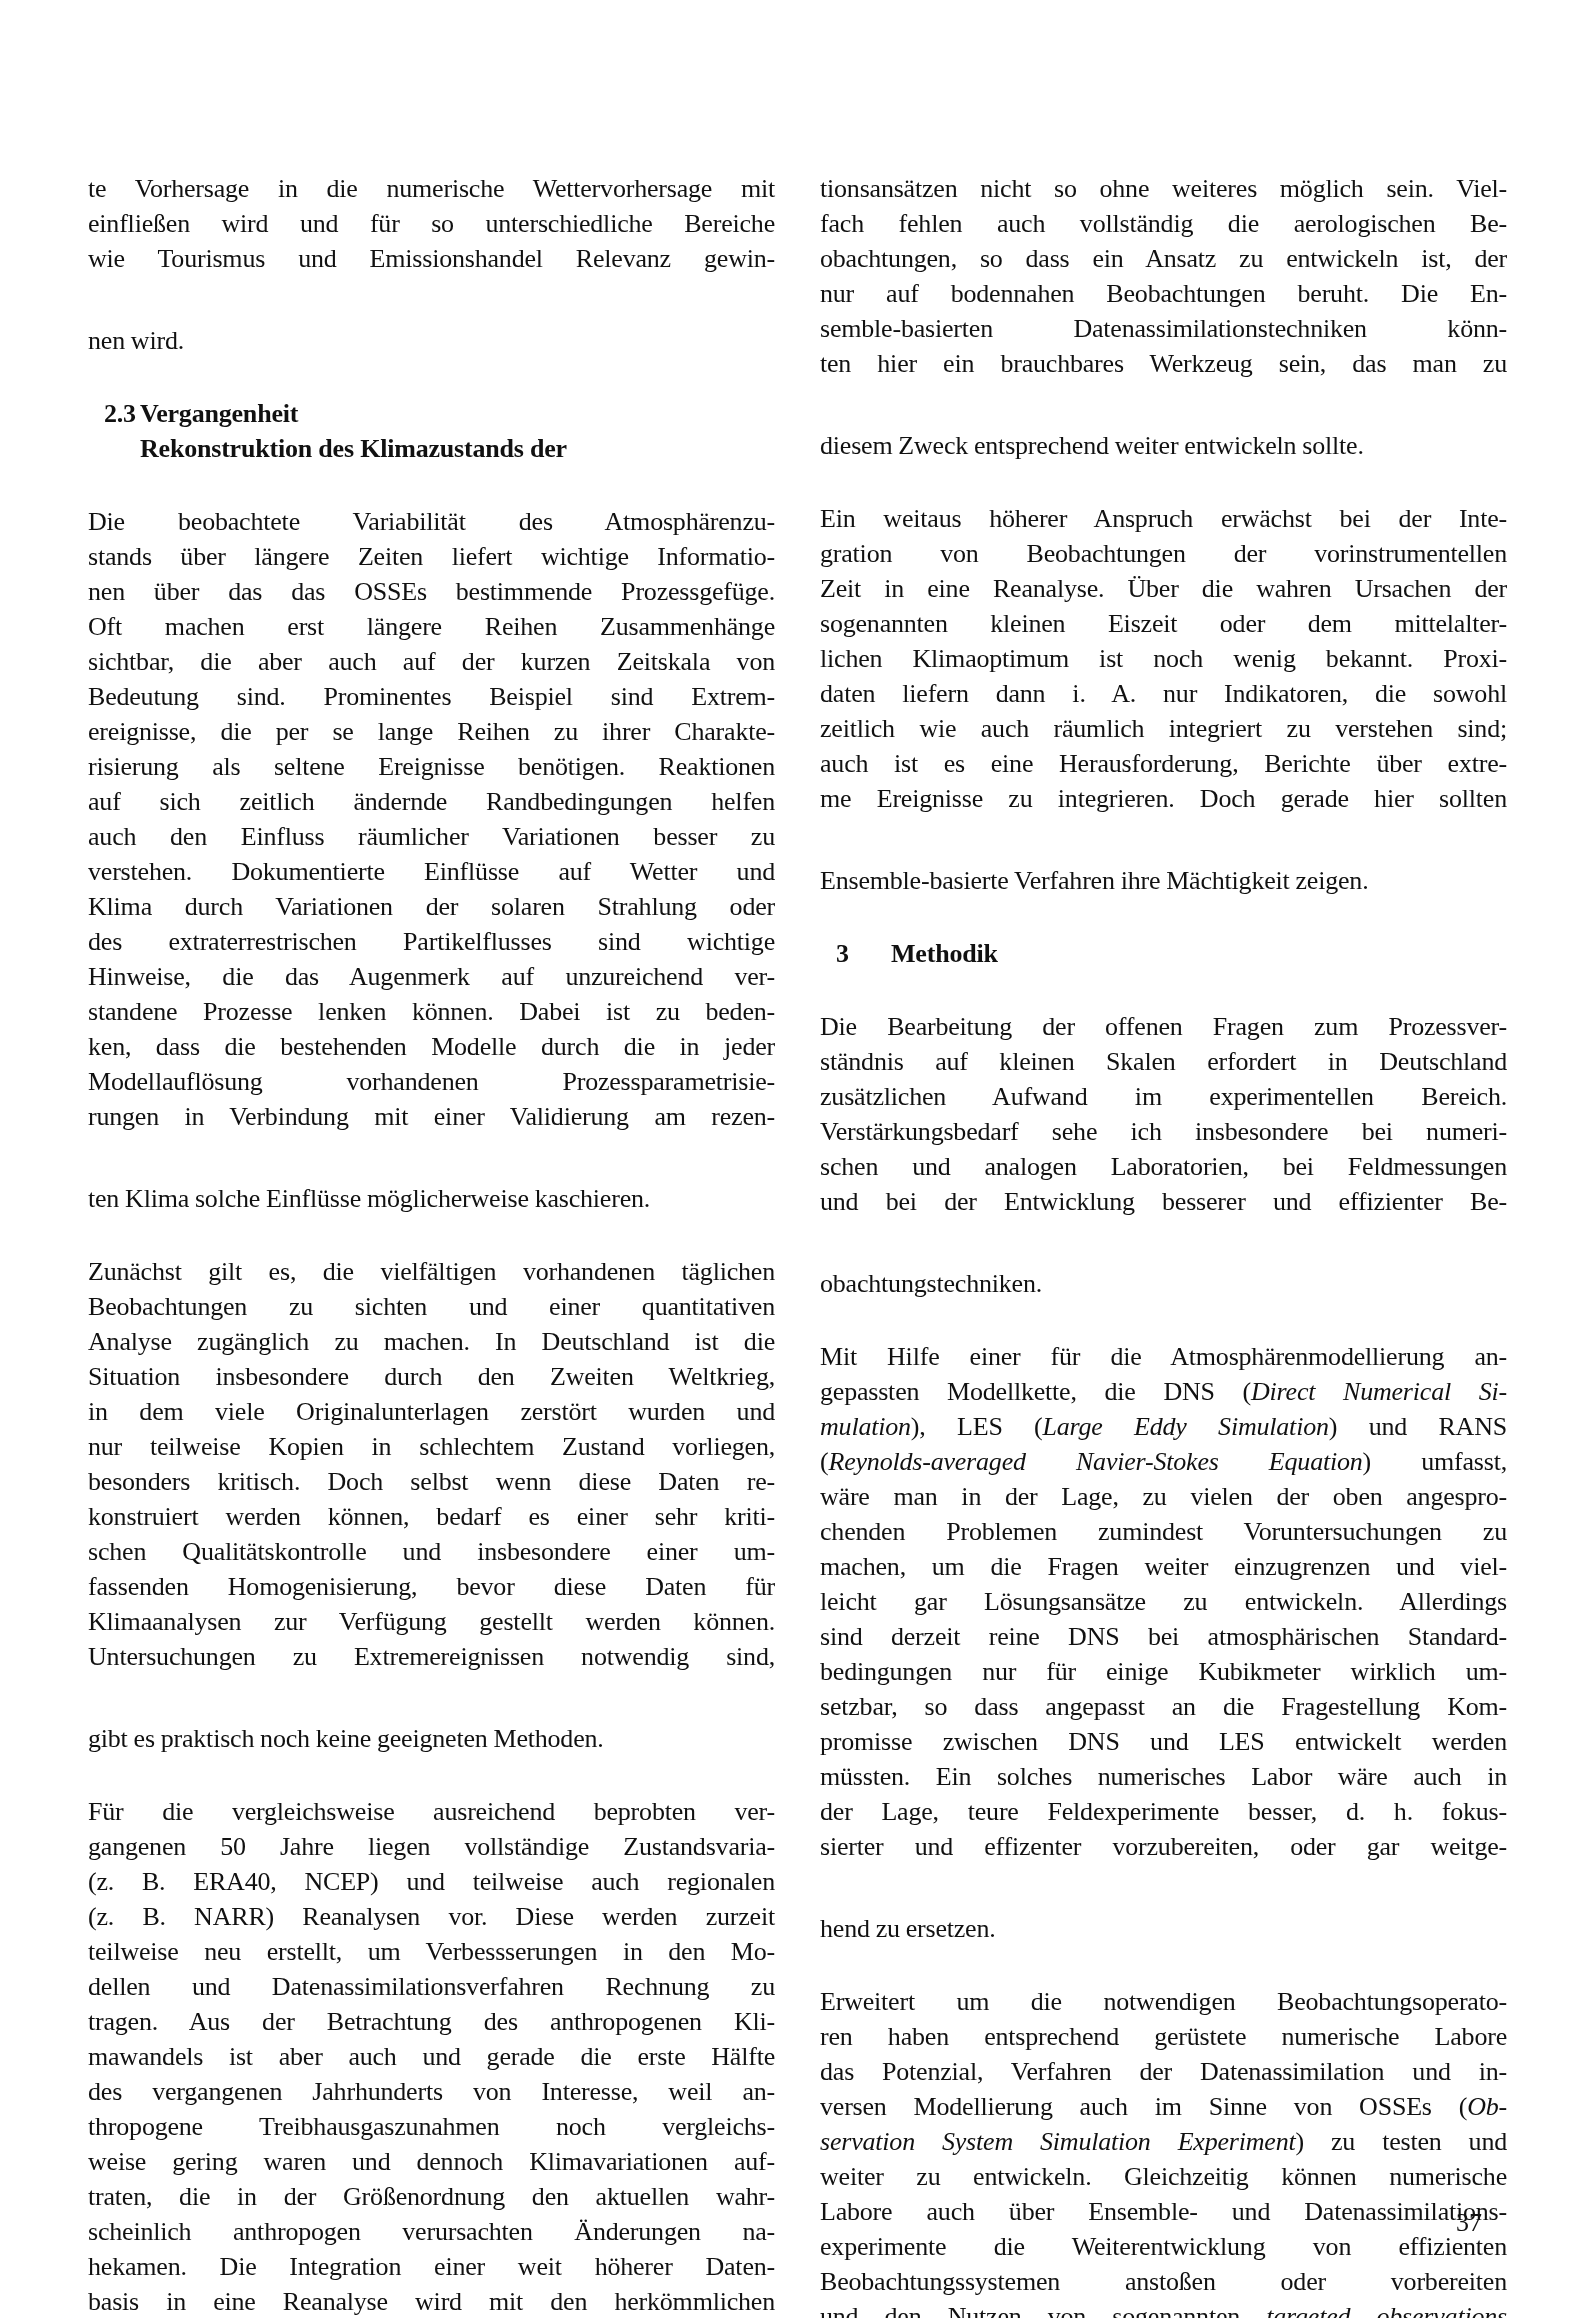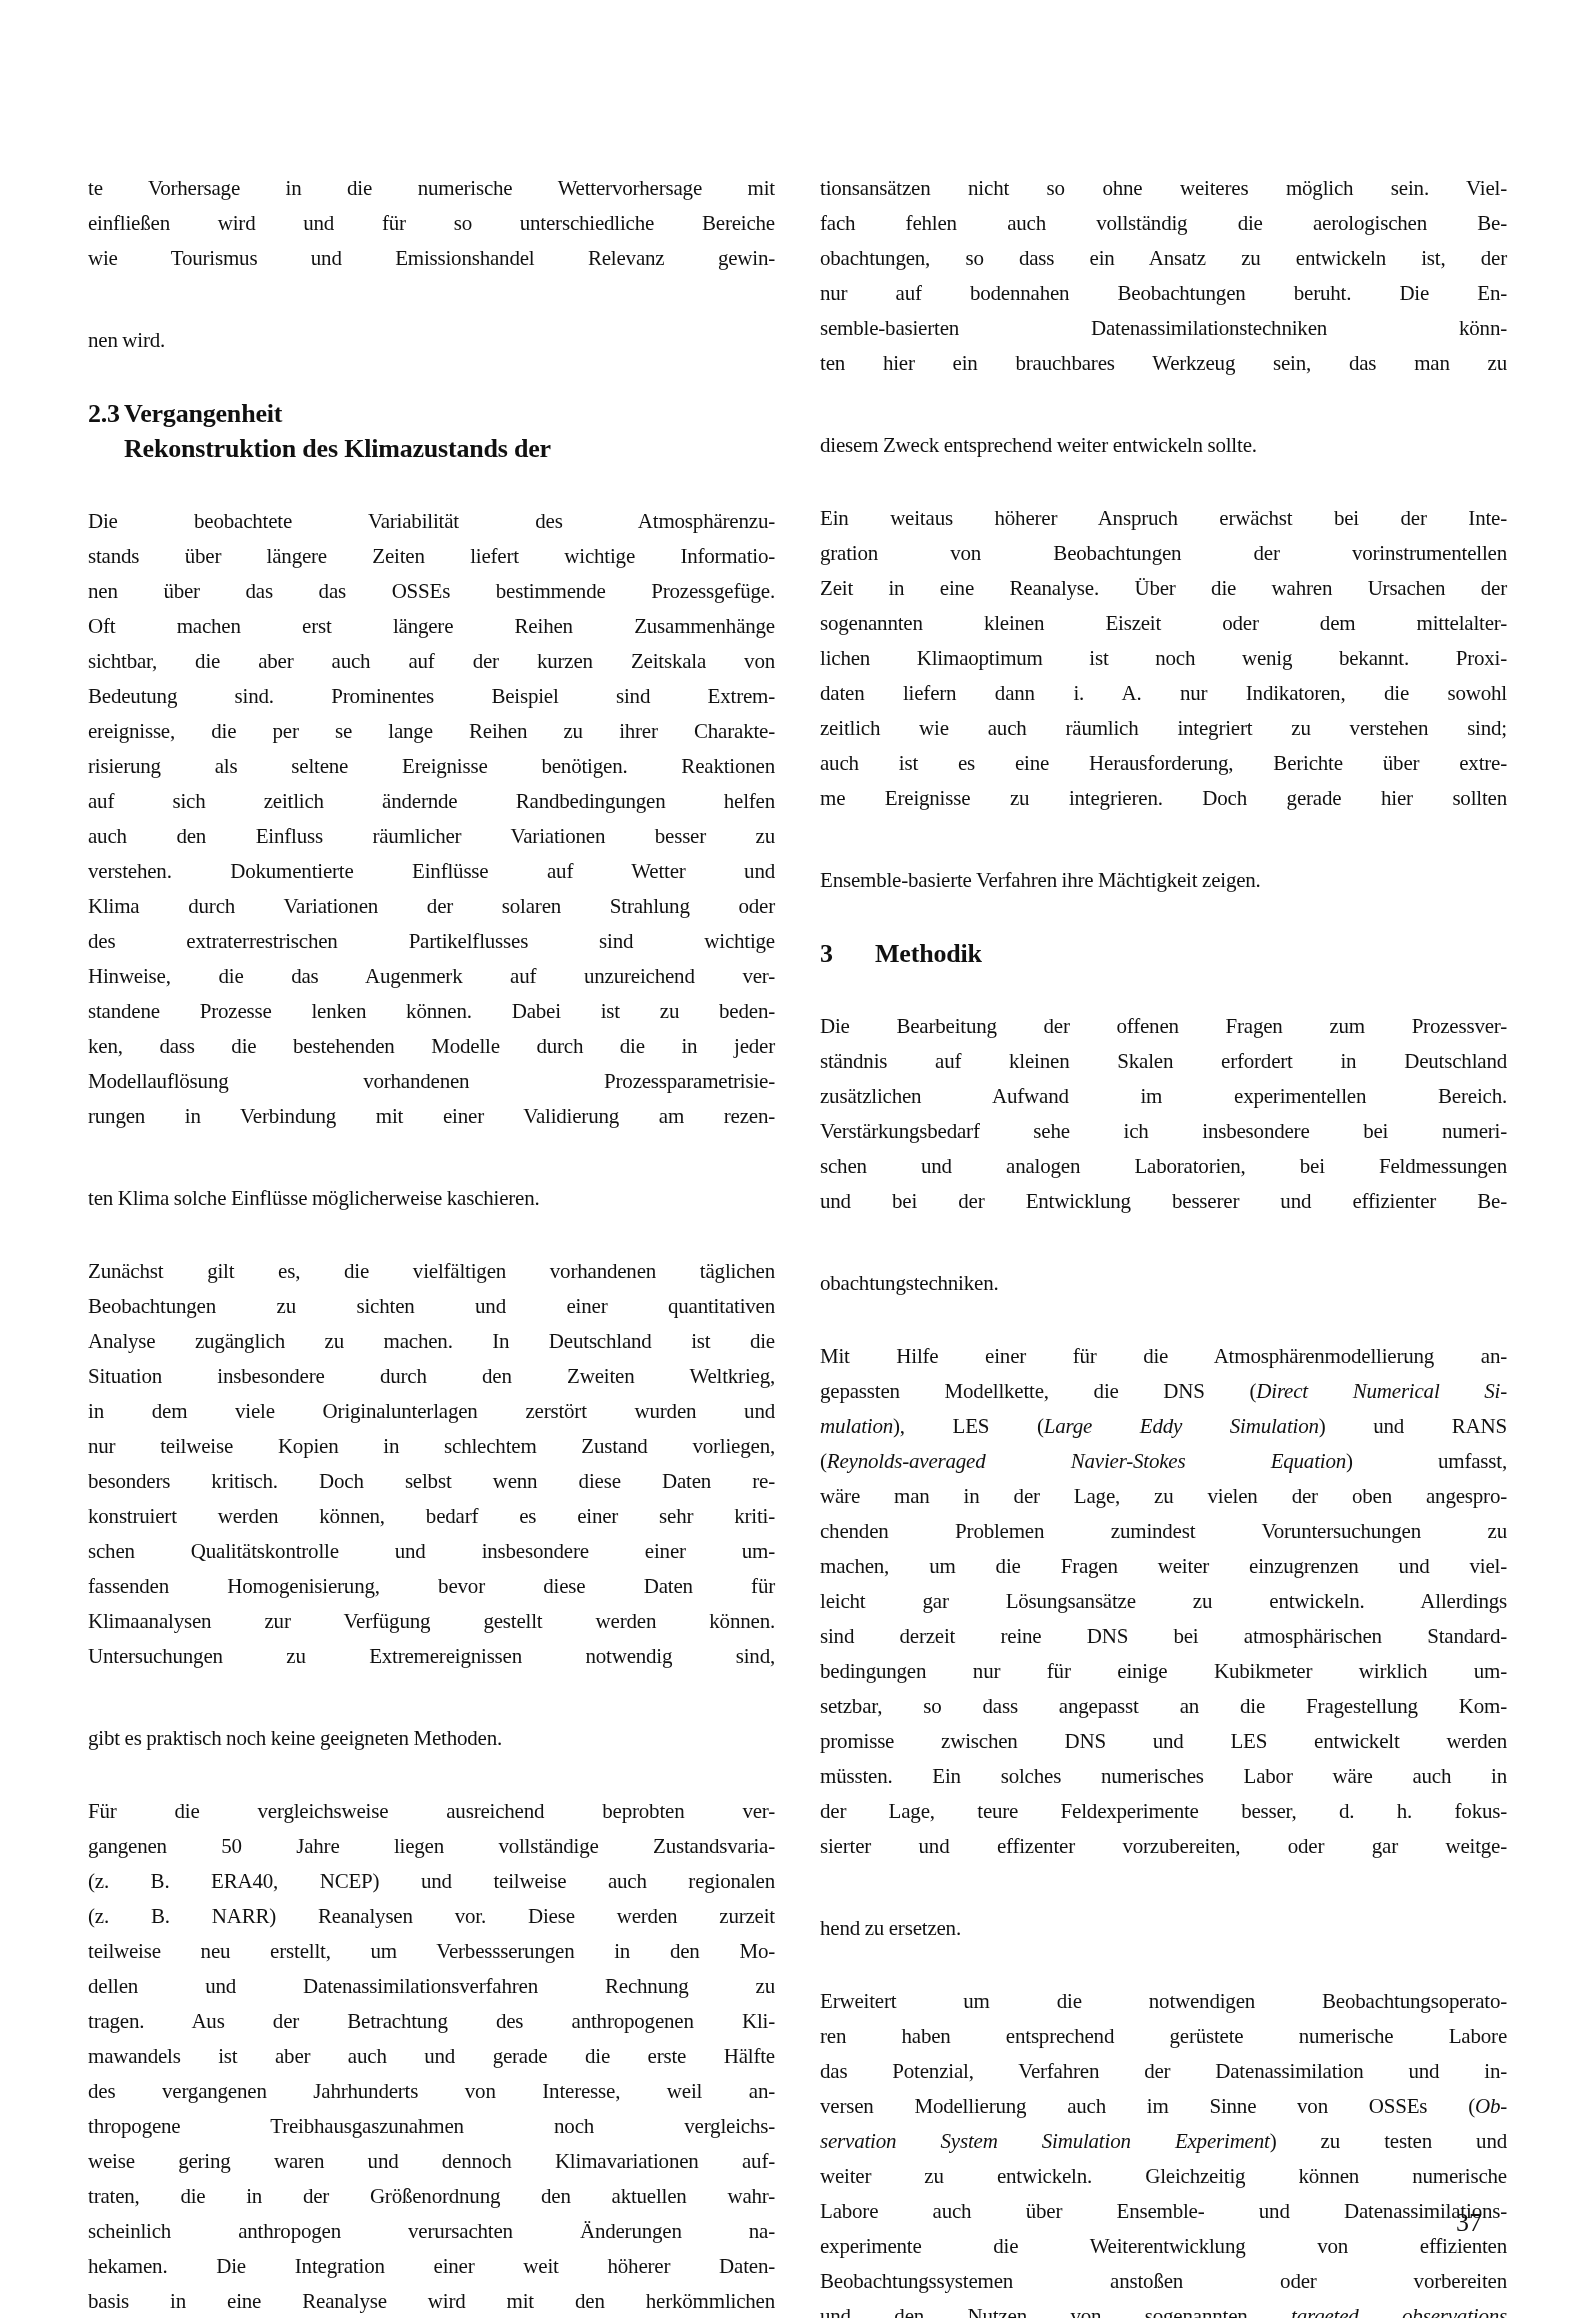--- a/index.html
+++ b/index.html
@@ -17,42 +17,42 @@
     }
     .column {
       position: absolute;
       top: 171px;
       width: 687px;
     }
     #col-left { left: 88px; }
     #col-right { left: 820px; }
     .para {
       margin: 0 0 38px 0;
-      font-size: 21px;
+      font-size: 26px;
       line-height: 35px;
       text-align: justify;
       hyphens: manual;
       letter-spacing: -0.2px;
       word-spacing: -0.4px;
     }
     .para .line {
       display: block;
       text-align: justify;
       text-align-last: justify;
       white-space: nowrap;
     }
     .para .line.last {
       text-align-last: left;
       margin-top: 47px;
     }
     .heading {
       font-weight: bold;
       font-size: 26px;
       line-height: 35px;
-      margin: 0 0 38px 0;
+      margin: 0 0 38px 16px;
       display: flex;
       letter-spacing: -0.2px;
     }
     .heading .num {
       width: 36px;
       flex: none;
     }
     .heading.h1 .num { width: 55px; }
     .heading .title { flex: 1; }
     .heading .title span { display: block; }

